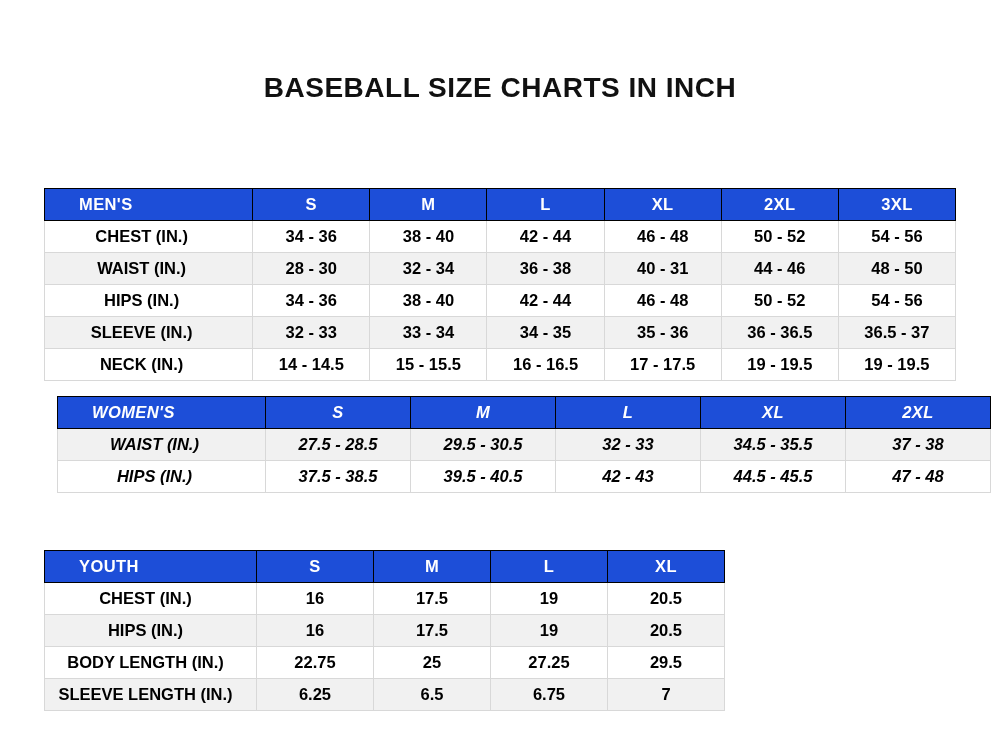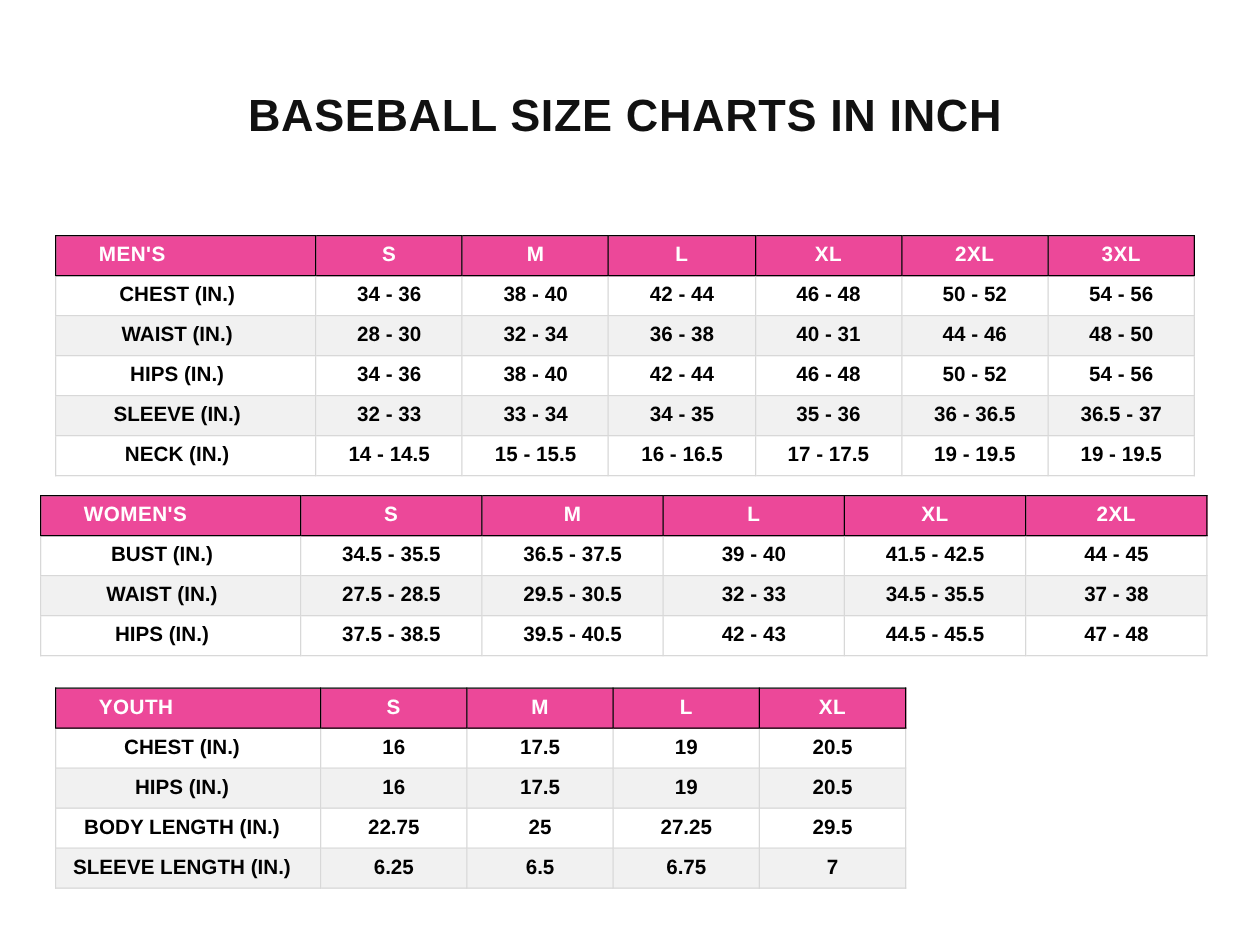--- a/index.html
+++ b/index.html
@@ -19,21 +19,21 @@
     width: 1000px;
     height: 752px;
     position: relative;
   }
   .title {
     position: absolute;
     top: 72px;
     left: 0;
     width: 1000px;
     text-align: center;
-    font-size: 36px;
+    font-size: 28px;
     font-weight: bold;
     letter-spacing: 0.5px;
     color: #111111;
   }
 
   .chart {
     position: absolute;
     border-collapse: collapse;
     table-layout: fixed;
     font-size: 16.5px;
@@ -42,21 +42,21 @@
   .chart td, .chart th {
     border: 1px solid #d8d8d8;
     text-align: center;
     padding: 0;
     height: 31px;
     line-height: 31px;
     white-space: nowrap;
     font-weight: bold;
   }
   .chart thead th {
-    background: #ec4899;
+    background: #1d4ed8;
     color: #ffffff;
     border: 1px solid #000000;
     font-size: 16.5px;
     letter-spacing: 0.4px;
   }
   .chart thead th.rowhead {
     text-align: left;
     padding-left: 34px;
   }
   .chart tbody td.rowhead {
@@ -76,22 +76,23 @@
     top: 188px;
     left: 44px;
     width: 912px;
   }
   #mens-chart col.c0 { width: 208px; }
   #mens-chart col.cx { width: 117px; }
 
   
   #womens-chart {
     top: 396px;
-    left: 32px;
+    left: 57px;
     width: 790px;
+    font-style: italic;
   }
   #womens-chart col.c0 { width: 208px; }
   #womens-chart col.cx { width: 145px; }
 
   
   #youth-chart {
     top: 550px;
     left: 44px;
     width: 680px;
   }
@@ -191,28 +192,20 @@
       <tr>
         <th class="rowhead">WOMEN'S</th>
         <th>S</th>
         <th>M</th>
         <th>L</th>
         <th>XL</th>
         <th>2XL</th>
       </tr>
     </thead>
     <tbody>
-      <tr>
-        <td class="rowhead">BUST (IN.)</td>
-        <td>34.5 - 35.5</td>
-        <td>36.5 - 37.5</td>
-        <td>39 - 40</td>
-        <td>41.5 - 42.5</td>
-        <td>44 - 45</td>
-      </tr>
       <tr class="alt">
         <td class="rowhead">WAIST (IN.)</td>
         <td>27.5 - 28.5</td>
         <td>29.5 - 30.5</td>
         <td>32 - 33</td>
         <td>34.5 - 35.5</td>
         <td>37 - 38</td>
       </tr>
       <tr>
         <td class="rowhead">HIPS (IN.)</td>

